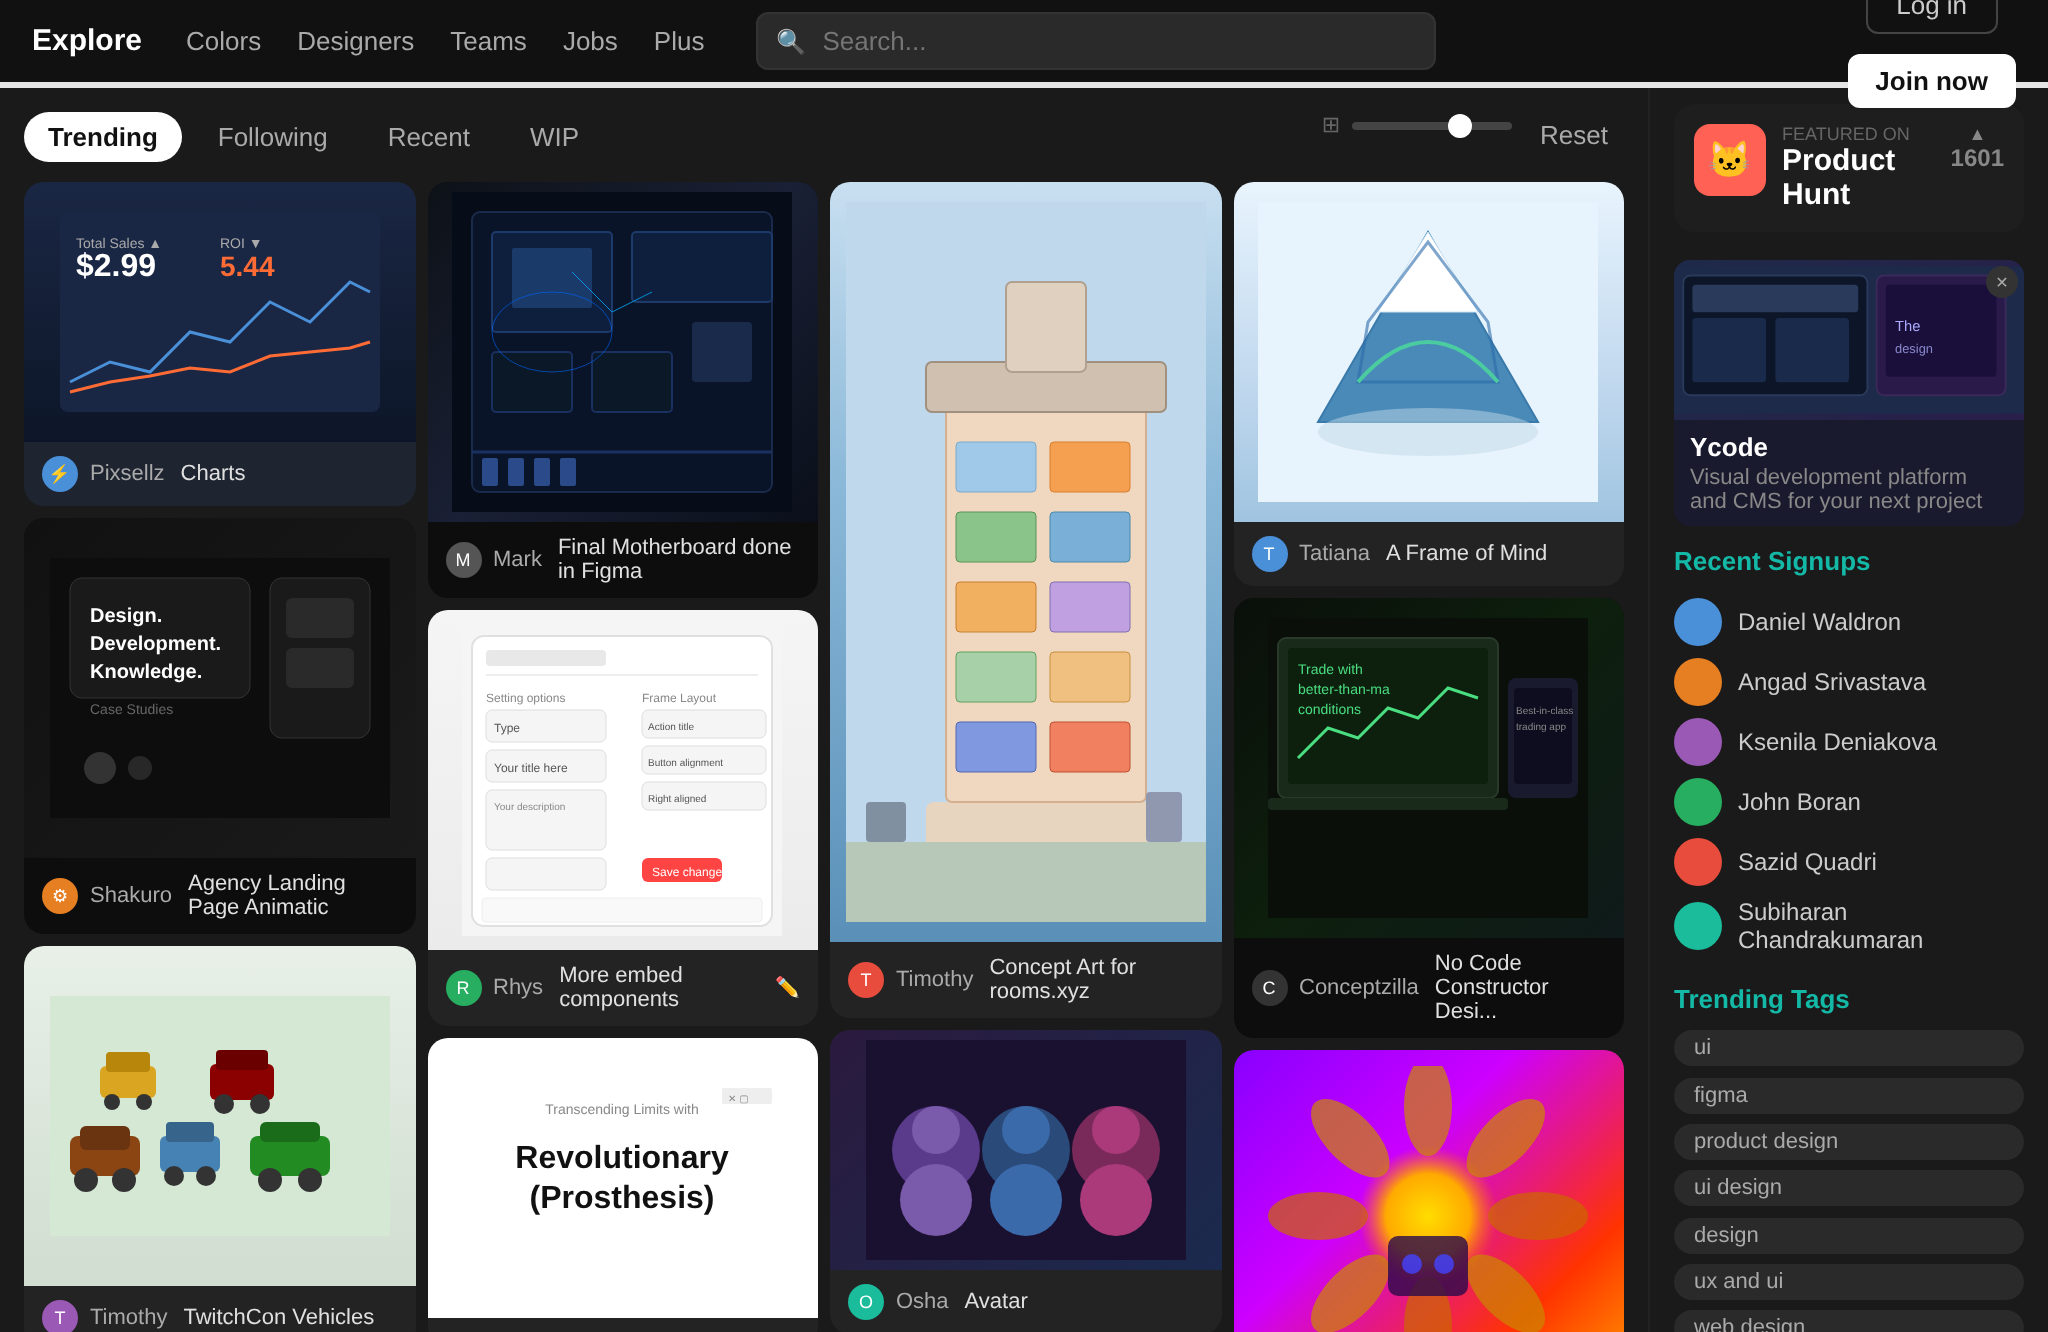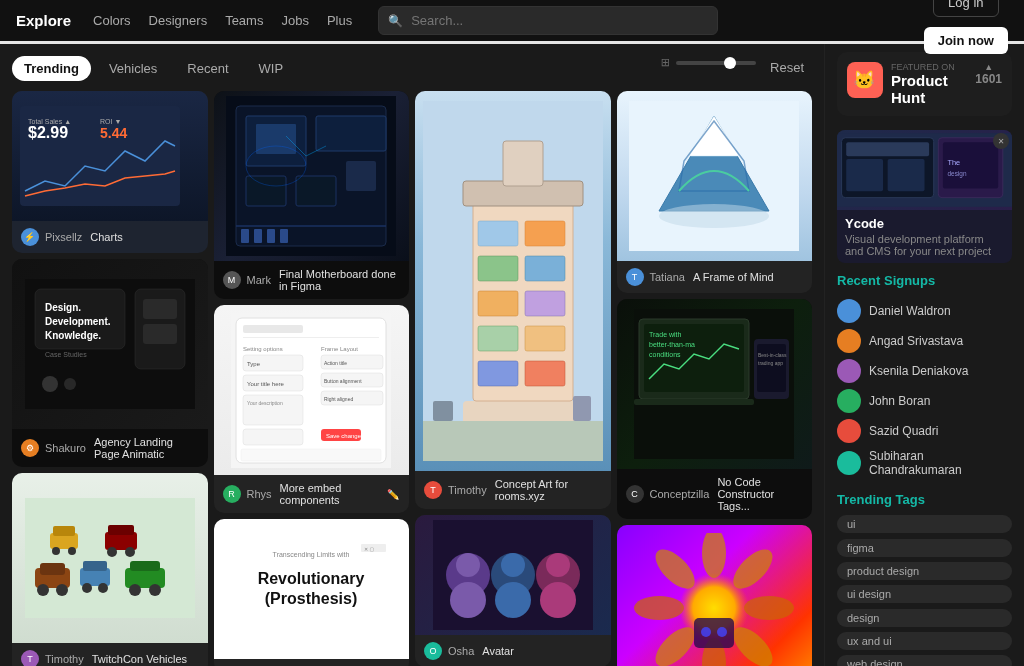--- a/index.html
+++ b/index.html
@@ -47,21 +47,21 @@
     .featured-title { font-size: 15px; font-weight: 700; color: #fff; }
     .sidebar-section-title { font-size: 13px; font-weight: 600; color: #14b8a6; margin-bottom: 8px; margin-top: 2px; }
     .signup-item { display: flex; align-items: center; gap: 8px; padding: 3px 0; cursor: pointer; }
     .signup-avatar { width: 24px; height: 24px; border-radius: 50%; flex-shrink: 0; }
     .signup-name { font-size: 12px; color: #ccc; }
     .tags-section { margin-top: 12px; }
     .tags-row { display: flex; gap: 6px; margin-bottom: 5px; flex-wrap: wrap; flex-direction: column; }
     .tag { background: #2a2a2a; border-radius: 20px; padding: 3px 10px; font-size: 11px; color: #aaa; cursor: pointer; }
 
     
-    .img-chart { height: 130px; background: linear-gradient(180deg, #1a2744 0%, #0d1628 100%); display: flex; align-items: center; justify-content: flex-start; padding: 8px; }
+    .img-chart { height: 130px; background: linear-gradient(180deg, #1a2744 0%, #0d1628 100%); display: flex; align-items: center; justify-content: center; padding: 8px; }
     .img-motherboard { height: 170px; background: linear-gradient(135deg, #0d1117 0%, #1a2035 50%, #0a0f1a 100%); display: flex; align-items: center; justify-content: center; overflow: hidden; }
     .img-dark-design { height: 170px; background: linear-gradient(135deg, #111 0%, #1a1a1a 100%); display: flex; flex-direction: column; align-items: center; justify-content: center; color: #fff; font-size: 11px; text-align: center; padding: 10px; }
     .img-ui-mockup { height: 170px; background: linear-gradient(180deg, #f5f5f5 0%, #ebebeb 100%); display: flex; align-items: center; justify-content: center; padding: 8px; }
     .img-vehicles { height: 170px; background: linear-gradient(180deg, #e8f0e8 0%, #d0ddd0 100%); display: flex; align-items: center; justify-content: center; font-size: 30px; }
     .img-prosthesis { height: 140px; background: #fff; display: flex; align-items: center; justify-content: center; padding: 10px; text-align: center; }
     .img-avatars { height: 120px; background: linear-gradient(135deg, #2a1a3e 0%, #1a2a4e 100%); display: flex; align-items: center; justify-content: center; font-size: 28px; gap: 4px; }
 
     
     .sidebar-preview { background: #1a1a2e; border-radius: 8px; overflow: hidden; margin-bottom: 10px; position: relative; }
     .sidebar-preview-img { height: 80px; background: linear-gradient(135deg, #1e2a4a 0%, #2a1e4a 100%); display: flex; align-items: center; justify-content: center; font-size: 24px; }
@@ -108,21 +108,21 @@
     <button class="btn-join">Join now</button>
   </div>
 </nav>
 
 <div class="layout">
 
   <div class="main">
 
     <div class="tabs">
       <div class="tab active">Trending</div>
-      <div class="tab">Vehicles</div>
+      <div class="tab">Following</div>
       <div class="tab">Recent</div>
       <div class="tab">WIP</div>
       <div class="tab-spacer"></div>
       <div class="slider-container">
         <span style="font-size:11px;color:#666;">⊞</span>
         <div class="slider">
           <div class="slider-thumb"></div>
         </div>
       </div>
       <button class="reset-btn">Reset</button>
@@ -406,21 +406,21 @@
 
               <rect x="120" y="30" width="35" height="60" rx="4" fill="#1a1a2e"></rect>
               <rect x="123" y="35" width="29" height="48" rx="2" fill="#0d0d1f"></rect>
               <text x="124" y="48" fill="#888" font-size="5">Best-in-class</text>
               <text x="124" y="56" fill="#888" font-size="5">trading app</text>
             </svg>
           </div>
           <div class="card-info">
             <div class="card-avatar" style="background:#333; width:18px; height:18px; border-radius:50%; display:flex; align-items:center; justify-content:center; font-size:9px;">C</div>
             <span class="card-author">Conceptzilla</span>
-            <span class="card-title">No Code Constructor Tags...</span>
+            <span class="card-title">No Code Constructor Desi...</span>
           </div>
         </div>
 
         <div class="card">
           <div style="height:155px; background: linear-gradient(135deg, #8800ff 0%, #cc00ff 40%, #ff3300 80%, #ff8800 100%); display:flex; align-items:center; justify-content:center; overflow:hidden;">
             <svg width="170" height="140" viewBox="0 0 170 140">
               <defs>
                 <radialGradient id="sunGrad" cx="50%" cy="50%" r="50%">
                   <stop offset="0%" stop-color="#ffdd00"></stop>
                   <stop offset="60%" stop-color="#ffaa00"></stop>

